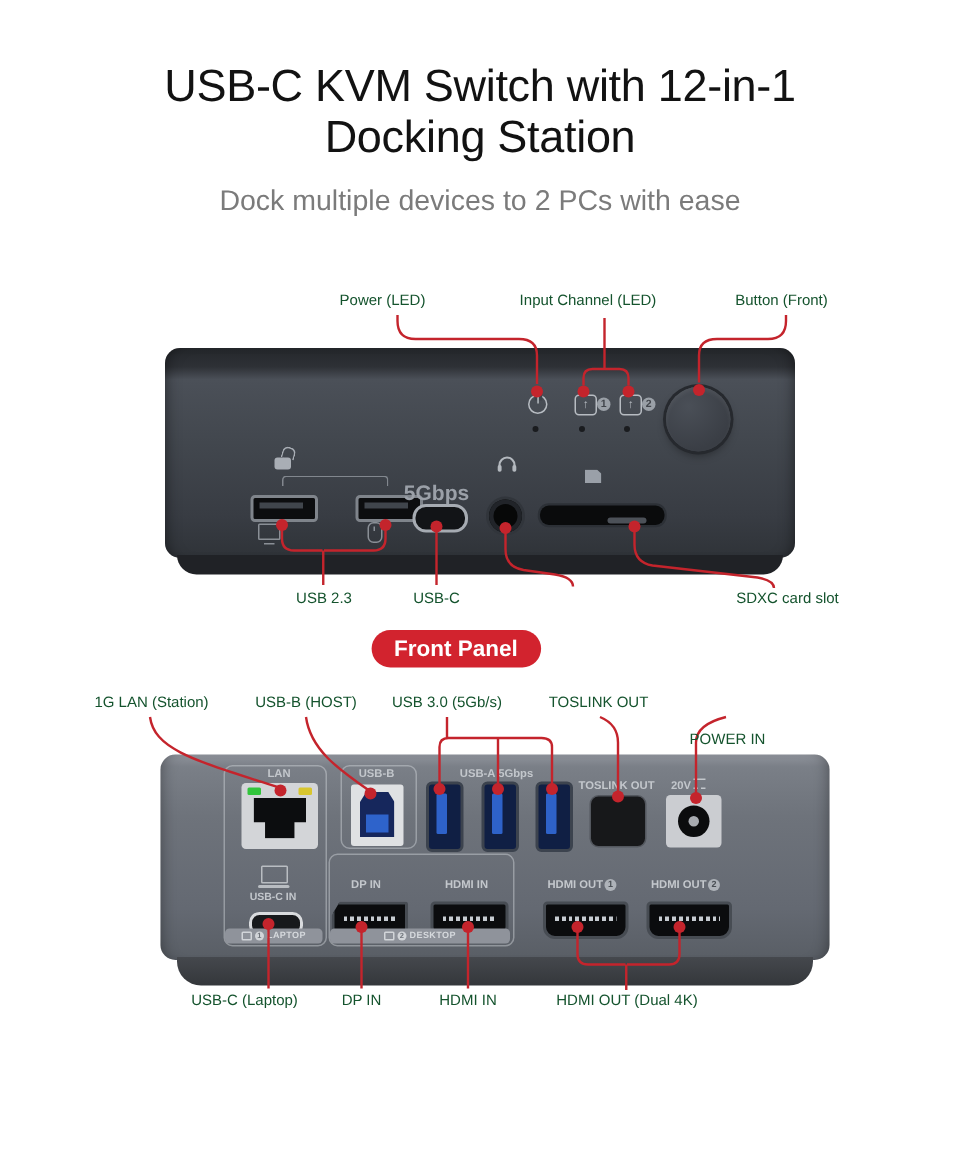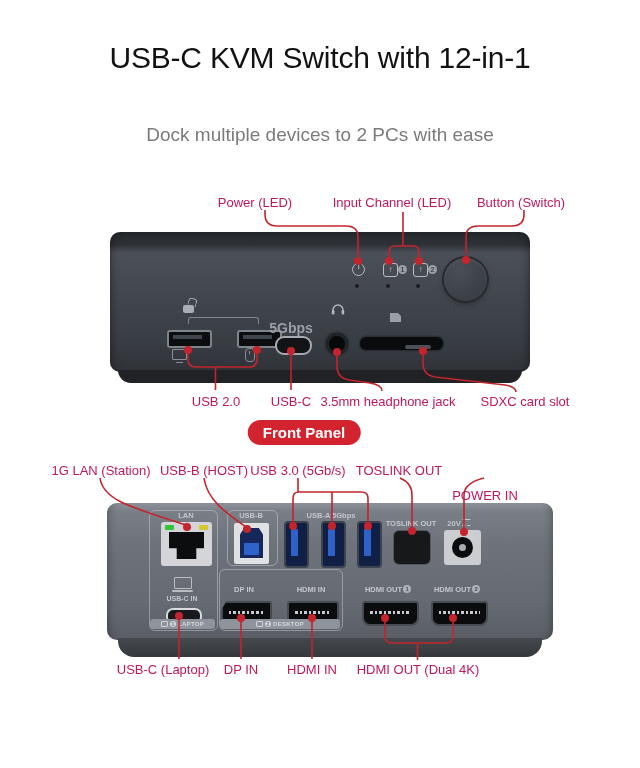--- a/index.html
+++ b/index.html
@@ -4,21 +4,21 @@
 <style>
   html,body{margin:0;padding:0;background:#fff;}
   .canvas{position:relative;width:640px;height:768px;background:#fff;overflow:hidden;
           font-family:"Liberation Sans", sans-serif;}
   .abs{position:absolute;}
   .title{position:absolute;top:41px;left:0;right:0;text-align:center;
          font-size:30px;font-weight:normal;color:#121212;line-height:34px;letter-spacing:-.2px;}
   .subtitle{position:absolute;top:124px;left:0;right:0;text-align:center;
             font-size:19px;color:#7b7b7b;}
   .co{position:absolute;transform:translateX(-50%);white-space:nowrap;
-      font-size:13px;color:#be185d;z-index:7;}
+      font-size:10px;color:#14532d;z-index:7;}
   .badge{position:absolute;transform:translateX(-50%);background:#d2232e;color:#fff;
          border-radius:16px;padding:4px 15px;font-size:15px;font-weight:600;z-index:7;white-space:nowrap;}
   .lines{position:absolute;left:0;top:0;z-index:6;pointer-events:none;}
 
   
   .fd-body{left:110px;top:232px;width:420px;height:140px;border-radius:10px;
     background:linear-gradient(180deg,#24272b 0%,#2e3136 9%,#4b5058 15%,#42474e 45%,#383c43 80%,#2f3338 100%);
     box-shadow:inset 8px 0 10px -8px rgba(0,0,0,.5), inset -8px 0 10px -8px rgba(0,0,0,.5);}
   .fd-base{left:118px;top:370px;width:404px;height:13px;background:#202226;border-radius:0 0 14px 14px;}
   .dev-label{position:absolute;transform:translateX(-50%);white-space:nowrap;font-weight:bold;
@@ -99,26 +99,27 @@
   .num-circ{display:inline-flex;width:8px;height:8px;border-radius:50%;background:#aeb3b9;color:#4a4f55;
             font-size:6px;font-weight:bold;align-items:center;justify-content:center;vertical-align:1px;margin-left:1px;}
 </style>
 </head>
 <body>
 
 <div class="canvas">
 
   <div class="title">
     <div>USB-C KVM Switch with 12-in-1</div>
+    <div>Docking Station</div>
   </div>
   <div class="subtitle">Dock multiple devices to 2 PCs with ease</div>
 
   <div class="co" style="left:255px;top:195px">Power (LED)</div>
   <div class="co" style="left:392px;top:195px">Input Channel (LED)</div>
-  <div class="co" style="left:521px;top:195px">Button (Switch)</div>
+  <div class="co" style="left:521px;top:195px">Button (Front)</div>
 
   <div class="abs fd-body"></div>
   <div class="abs fd-base"></div>
   <span class="ico-lock"></span>
   <span class="bracket-f"></span>
   <div class="usba-f" style="left:167px;top:330px"></div>
   <div class="usba-f" style="left:237px;top:330px"></div>
   <span class="ico-monitor"></span>
   <span class="ico-mouse"></span>
   <div class="dev-label" style="left:291px;top:320px;font-size:14px;color:#9ba0a8">5Gbps</div>
@@ -135,23 +136,22 @@
   <span class="pwr"></span>
   <span class="chan-sq" style="left:383px;top:263px">↑</span>
   <span class="chan-num" style="left:398px;top:265px">1</span>
   <span class="chan-sq" style="left:413px;top:263px">↑</span>
   <span class="chan-num" style="left:428px;top:265px">2</span>
   <span class="led" style="left:355px;top:284px"></span>
   <span class="led" style="left:386px;top:284px"></span>
   <span class="led" style="left:416px;top:284px"></span>
   <div class="btn"></div>
 
-  <div class="co" style="left:216px;top:394px">USB 2.0</div>
+  <div class="co" style="left:216px;top:394px">USB 2.3</div>
   <div class="co" style="left:291px;top:394px">USB-C</div>
-  <div class="co" style="left:388px;top:394px">3.5mm headphone jack</div>
   <div class="co" style="left:525px;top:394px">SDXC card slot</div>
   <div class="badge" style="left:304px;top:420px">Front Panel</div>
 
   <div class="co" style="left:101px;top:463px">1G LAN (Station)</div>
   <div class="co" style="left:204px;top:463px">USB-B (HOST)</div>
   <div class="co" style="left:298px;top:463px">USB 3.0 (5Gb/s)</div>
   <div class="co" style="left:399px;top:463px">TOSLINK OUT</div>
   <div class="co" style="left:485px;top:488px">POWER IN</div>
 
   <div class="abs rd-body"></div>

